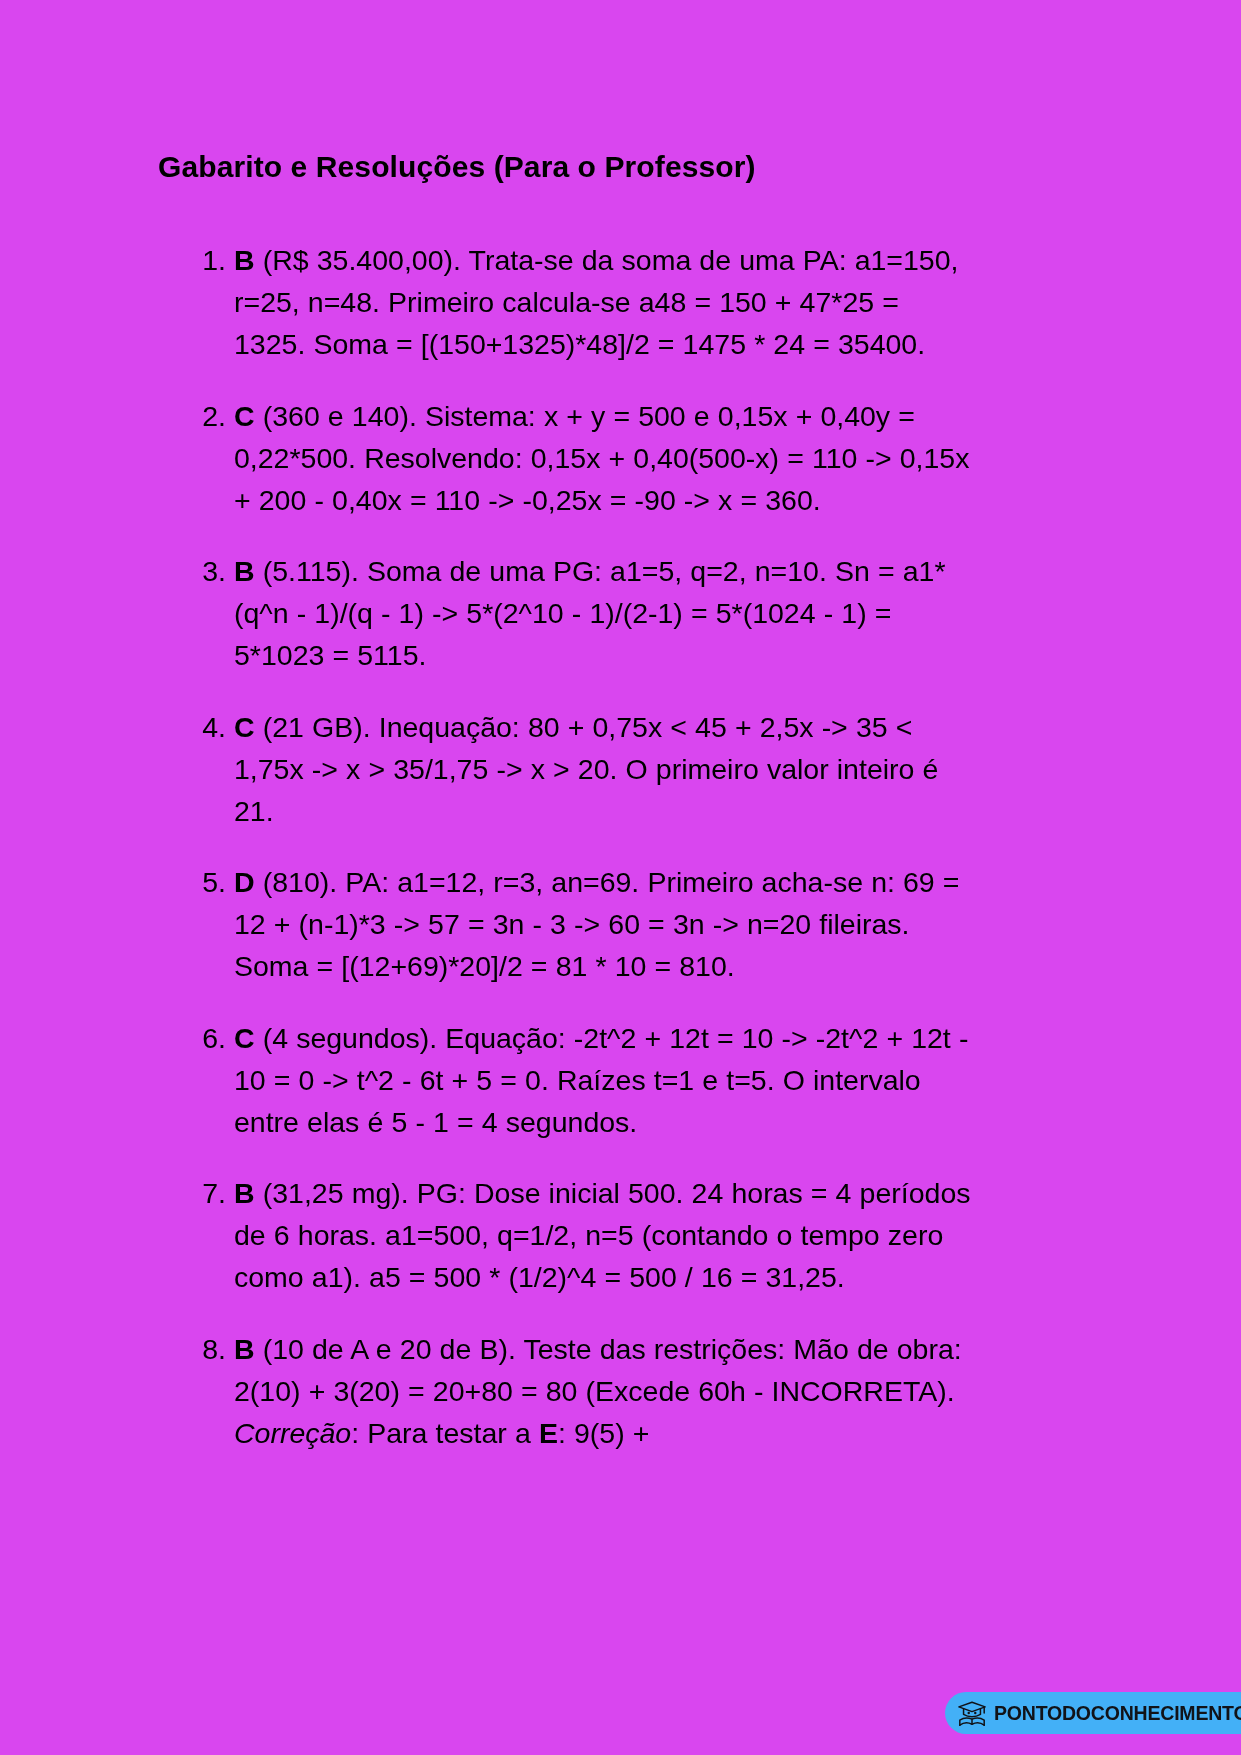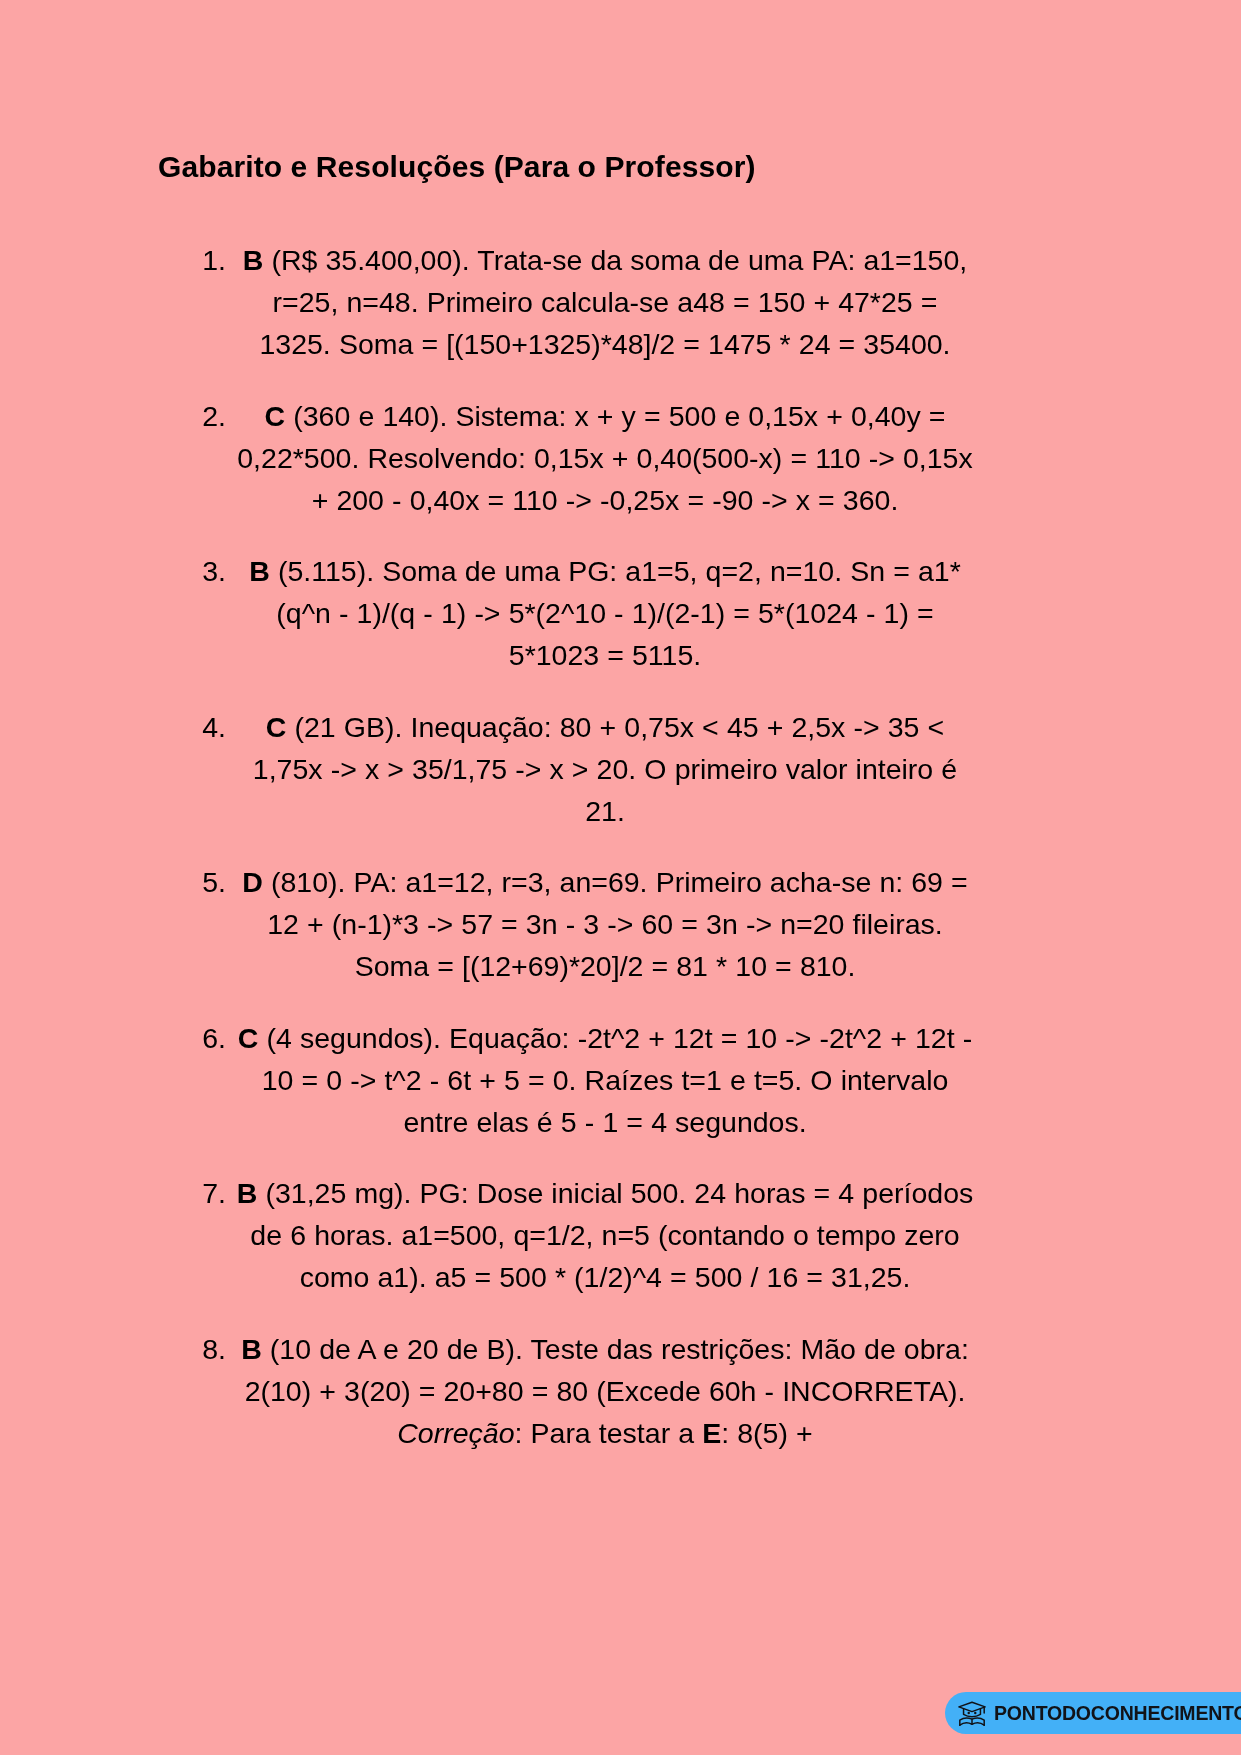--- a/index.html
+++ b/index.html
@@ -12,21 +12,21 @@
     height: 1755px;
     position: relative;
     font-family: "Liberation Sans", sans-serif;
     color: #000000;
     overflow: hidden;
   }
 
   .page {
     position: absolute;
     inset: 0;
-    background: #fca5a5;
+    background: #d946ef;
   }
 
   .doc-title {
     position: absolute;
     left: 158px;
     top: 128px;
     font-size: 30px;
     font-weight: bold;
     letter-spacing: 0.1px;
     line-height: 1.25;
@@ -62,21 +62,20 @@
     left: 0;
     top: 0;
     width: 40px;
     text-align: right;
     font-size: 28.5px;
     line-height: 1.48;
   }
 
   .item-text {
     display: block;
-    text-align: center;
   }
 
   .item-text b {
     font-weight: bold;
   }
 
   .item-text i {
   }
 
   .footer-logo {
@@ -147,21 +146,21 @@
       <span class="item-text"><b>C</b><span> (4 segundos). Equação: -2t^2 + 12t = 10 -&gt; -2t^2 + 12t - 10 = 0 -&gt; t^2 - 6t + 5 = 0. Raízes t=1 e t=5. O intervalo entre elas é 5 - 1 = 4 segundos.</span></span>
     </li>
 
     <li class="answer-item">
       <span class="item-marker">7.</span>
       <span class="item-text"><b>B</b><span> (31,25 mg). PG: Dose inicial 500. 24 horas = 4 períodos de 6 horas. a1=500, q=1/2, n=5 (contando o tempo zero como a1). a5 = 500 * (1/2)^4 = 500 / 16 = 31,25.</span></span>
     </li>
 
     <li class="answer-item">
       <span class="item-marker">8.</span>
-      <span class="item-text"><b>B</b><span> (10 de A e 20 de B). Teste das restrições: Mão de obra: 2(10) + 3(20) = 20+80 = 80 (Excede 60h - INCORRETA). </span><i>Correção</i><span>: Para testar a </span><b>E</b><span>: 8(5) +</span></span>
+      <span class="item-text"><b>B</b><span> (10 de A e 20 de B). Teste das restrições: Mão de obra: 2(10) + 3(20) = 20+80 = 80 (Excede 60h - INCORRETA). </span><i>Correção</i><span>: Para testar a </span><b>E</b><span>: 9(5) +</span></span>
     </li>
 
   </ol>
 
   <div class="footer-logo">
     <svg class="logo-icon" viewBox="0 0 64 64" aria-hidden="true">
       <g fill="none" stroke="#111318" stroke-width="3.2" stroke-linejoin="round" stroke-linecap="round">
         <path d="M4 19 L32 9 L60 19 L32 29 Z"></path>
         <path d="M14 23 L14 35 C14 35 22 40 32 40 C42 40 50 35 50 35 L50 23"></path>
         <path d="M58 20 L58 32"></path>

